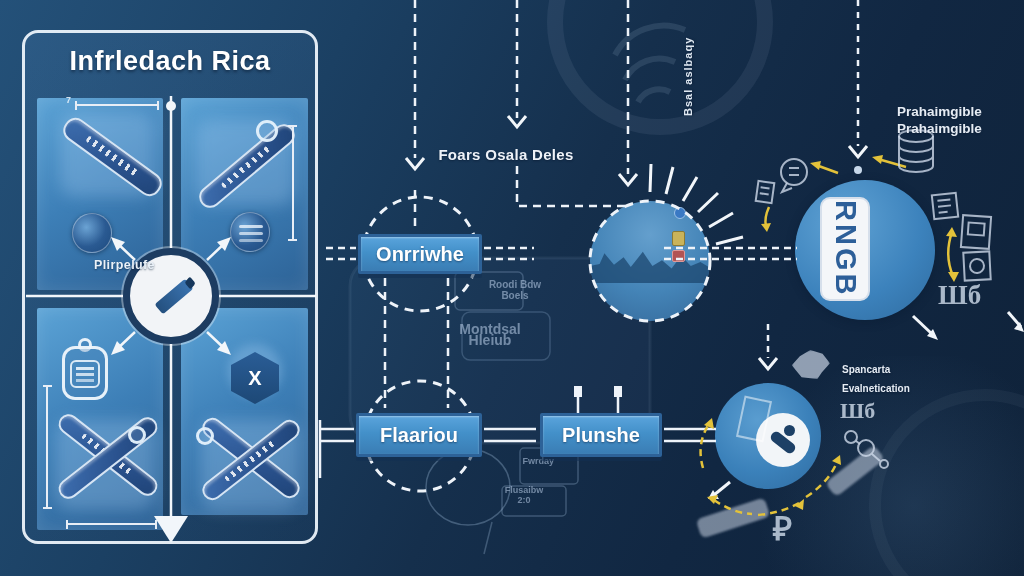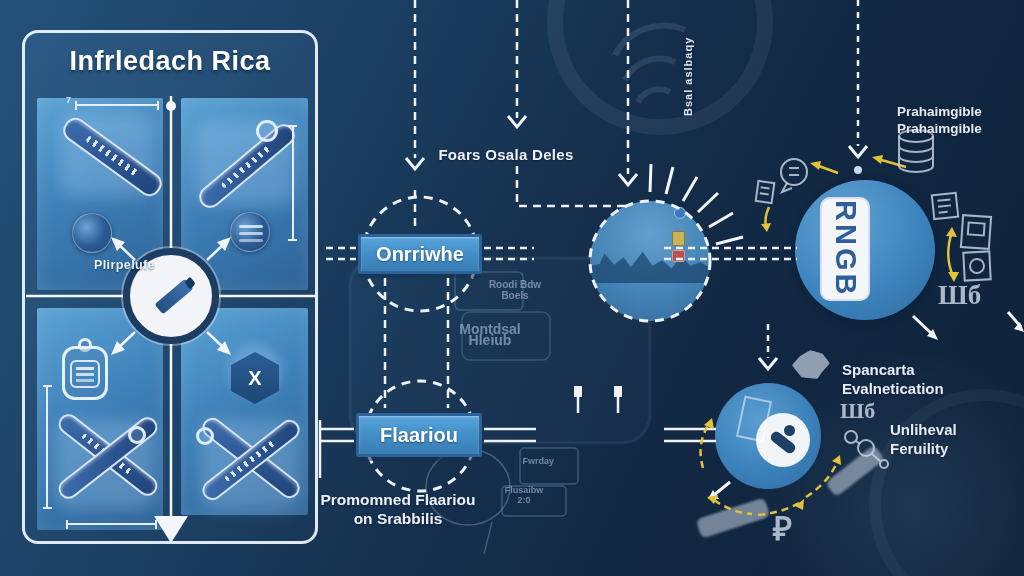--- a/index.html
+++ b/index.html
@@ -72,21 +72,21 @@
   .badge{position:absolute;z-index:3;}
   .b1{left:674px;top:207px;width:12px;height:12px;border-radius:50%;background:#3a79c4;border:1px solid #9cc2e8;}
   .b2{left:672px;top:231px;width:13px;height:15px;border-radius:2px;background:#c9b35a;border:1px solid #8a7a35;}
   .b3{left:672px;top:250px;width:13px;height:12px;border-radius:2px;background:#b25454;border:1px solid #d99;}
 
   
   .lbl{position:absolute;color:#eef2f8;font-weight:bold;z-index:6;text-shadow:0 1px 2px rgba(8,25,48,0.6);}
   .lbl-foars{left:400px;top:146px;width:212px;text-align:center;font-size:15px;letter-spacing:0.3px;}
   .lbl-promomned{left:318px;top:490px;width:160px;text-align:center;font-size:15.5px;line-height:19px;}
   .lbl-prahaimgible{left:897px;top:103px;font-size:13.5px;line-height:17px;color:#e6ecf4;}
-  .lbl-spancarta{left:842px;top:360px;font-size:15px;line-height:19px;color:#e6ecf4;}
+  .lbl-spancarta{left:842px;top:360px;font-size:10px;line-height:19px;color:#e6ecf4;}
   .lbl-unliheval{left:890px;top:420px;font-size:15px;line-height:19px;color:#e6ecf4;}
   .lbl-vertical{left:682px;top:16px;height:100px;writing-mode:vertical-rl;transform:rotate(180deg);
     font-size:11px;color:#dfe8f2;letter-spacing:1px;}
   .sketchlbl{position:absolute;color:rgba(190,210,235,0.55);font-weight:bold;z-index:2;text-align:center;}
   .sk-roodi{left:480px;top:279px;width:70px;font-size:10px;line-height:11px;}
   .sk-montdsal{left:455px;top:324px;width:70px;font-size:14px;line-height:11px;}
   .sk-fwrday{left:504px;top:456px;width:50px;font-size:9px;text-align:right;}
   .sk-flusaibw{left:494px;top:485px;width:60px;font-size:9px;line-height:10px;}
 
   
@@ -337,37 +337,30 @@
         </g>
     </g>
   </svg>
 
   <div class="center-circle">
       <div class="pen"></div>
     </div>
 
   <div class="node-btn btn-onrriwhe">Onrriwhe</div>
   <div class="node-btn btn-bruinnes">Flaariou</div>
+  <div class="node-btn btn-plunshe">Plunshe</div>
 
   <div class="lbl lbl-foars">Foars Osala Deles</div>
-  <div class="lbl lbl-promomned">
-    <div>Promomned Flaariou</div>
-    <div>on Srabbilis</div>
-  </div>
   <div class="lbl lbl-prahaimgible">
     <div>Prahaimgible</div>
     <div>Prahaimgible</div>
   </div>
   <div class="lbl lbl-spancarta">
     <div>Spancarta</div>
     <div>Evalnetication</div>
-  </div>
-  <div class="lbl lbl-unliheval">
-    <div>Unliheval</div>
-    <div>Feruility</div>
   </div>
   <div class="lbl lbl-vertical">Bsal aslbaqy</div>
 
   <div class="sketchlbl sk-roodi">
     <div>Roodi Bdw</div>
     <div>Boels</div>
   </div>
   <div class="sketchlbl sk-montdsal">
     <div>Montdsal</div>
     <div>Hleiub</div>

